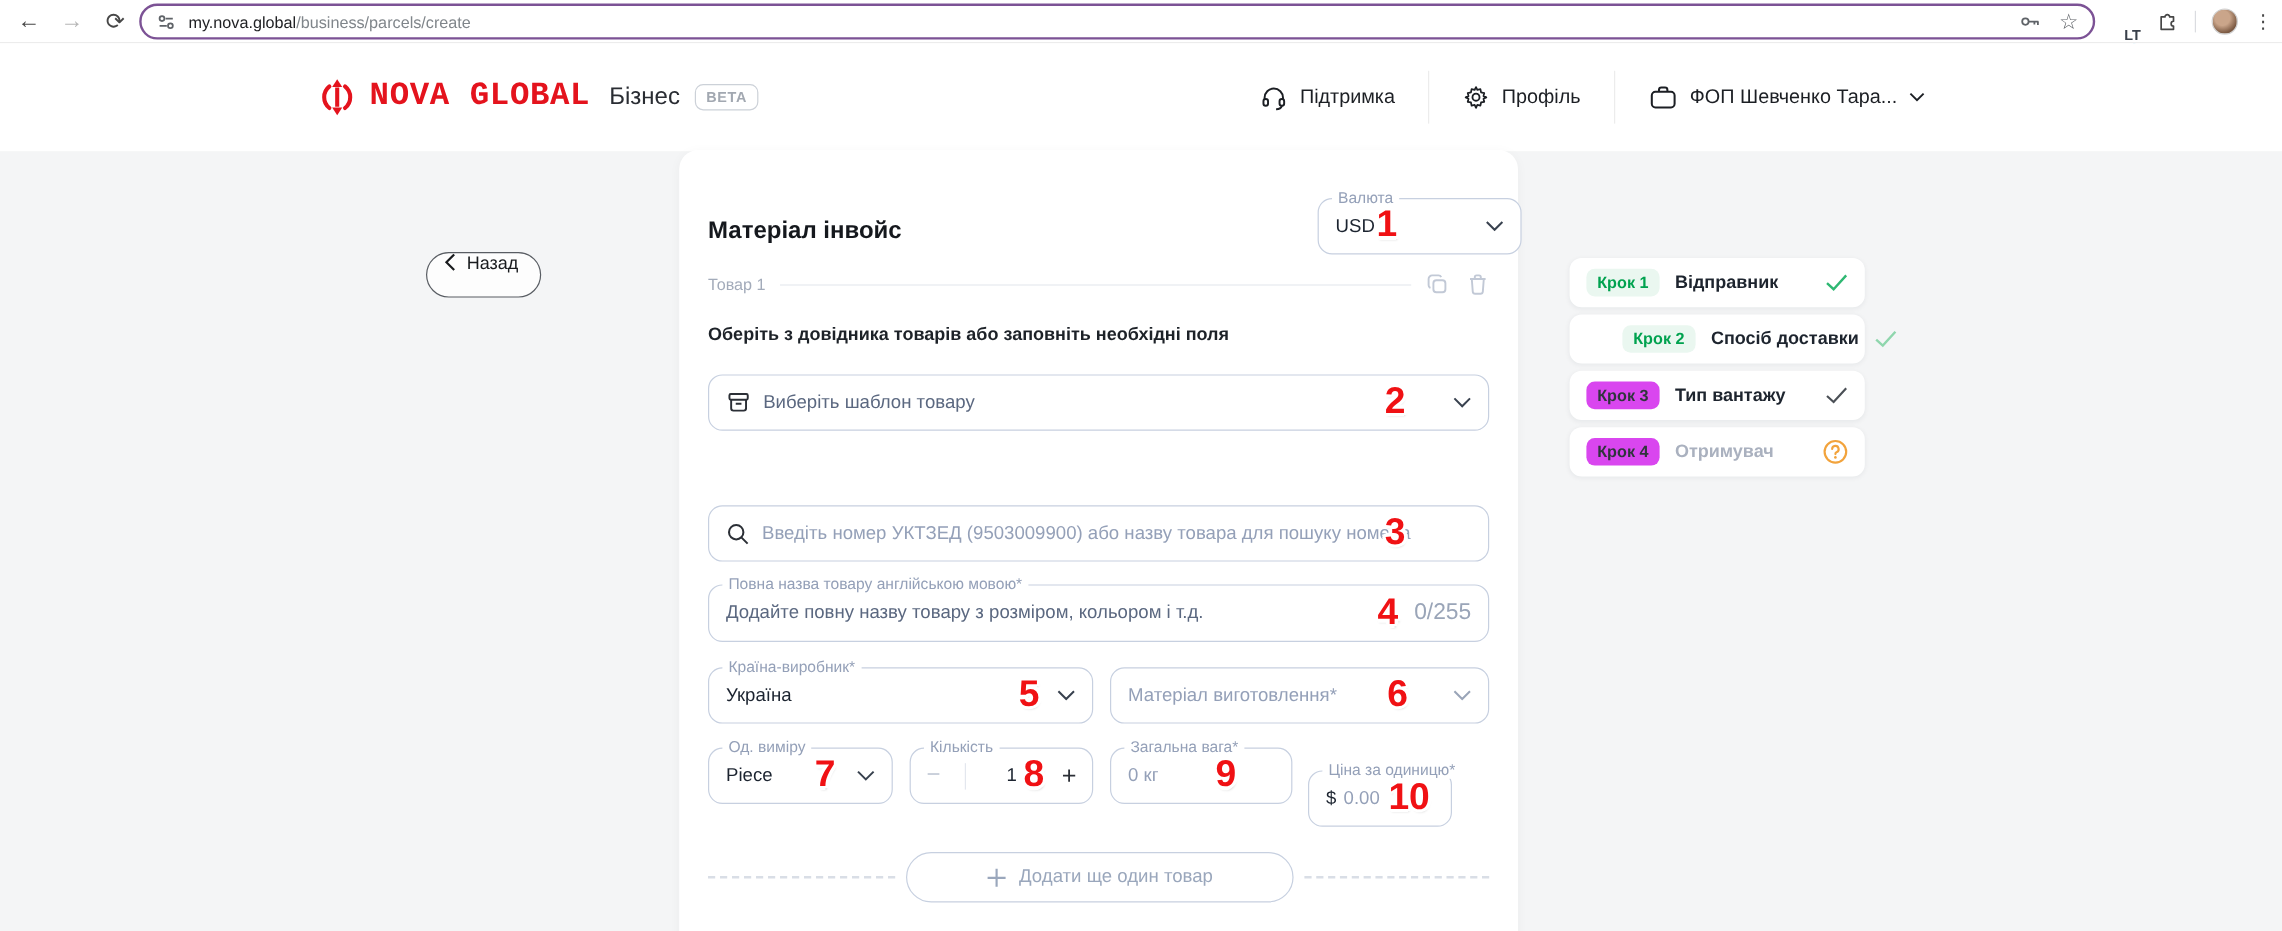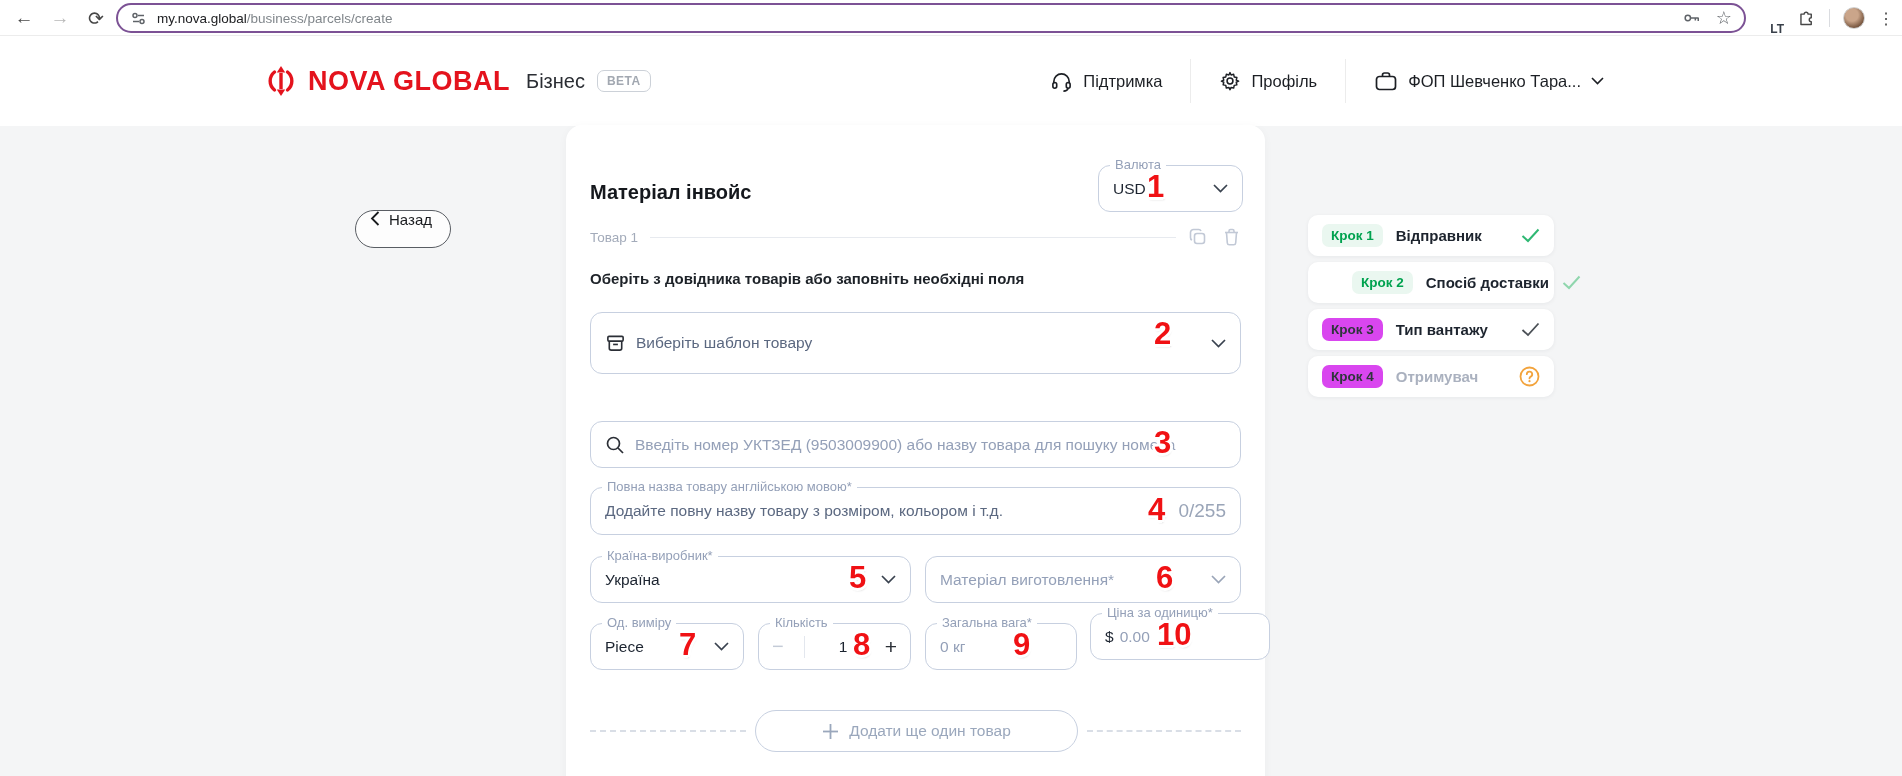--- a/index.html
+++ b/index.html
@@ -18,21 +18,21 @@
   .abar-right { margin-left:auto; display:flex; align-items:center; gap:14px; color:#5f6368; }
   .ext-area { position:absolute; right:8px; top:0; height:36px; display:flex; align-items:center; gap:13px; color:#444; }
   .lt-badge { font-size:12px; font-weight:bold; color:#39404a; text-decoration:underline wavy #35b0e0 1.5px; text-underline-offset:3px;margin-top:22px; }
   .vsep { width:1px; height:18px; background:#dadce0; }
   .avatar { width:22px; height:22px; border-radius:50%; background:radial-gradient(circle at 40% 35%, #caa58a 0 35%, #7d5b44 70%, #5c4233 100%); border:1px solid #d0d0d0; }
   .kebab { font-size:16px; color:#474747; letter-spacing:0; }
 
   
   .appheader { position:absolute; left:0; top:36px; width:1902px; height:90px; background:#fff; }
   .brand { position:absolute; left:266px; top:0; height:90px; display:flex; align-items:center; gap:12px; }
-  .brand-name { color:#e4131d; font-size:27px; font-weight:800; letter-spacing:.5px; white-space:nowrap; }
+  .brand-name { color:#e4131d; font-size:27px; font-weight:800; letter-spacing:.5px; white-space:nowrap;font-family:Liberation Mono, monospace; }
   .brand-product { color:#2a2d33; font-size:20px; margin-left:4px; }
   .beta { border:1px solid #ccd1d8; border-radius:7px; color:#a2a8b1; font-size:12px; font-weight:bold; padding:3px 9px; letter-spacing:.5px; }
   .hdr-right { position:absolute; right:270px; top:0; height:90px; display:flex; align-items:center; }
   .hdr-item { display:flex; align-items:center; gap:10px; font-size:16.5px; color:#1c1f24; padding:0 28px; cursor:pointer; }
   .hdr-divider { width:1px; height:44px; background:#ececec; }
   .hdr-item svg { flex:none; }
 
   
   .back-btn { position:absolute; left:355px; top:210px; height:38px; padding:0 18px 0 14px; border:1px solid #595d63; border-radius:20px; background:#fdfdfd; display:flex; align-items:flex-start; gap:9px; font-size:15px; color:#191b1e; cursor:pointer; }
 
@@ -170,21 +170,21 @@
     <svg width="10" height="15" viewBox="0 0 10 15">
       <polyline points="8.5,1 2,7.5 8.5,14" fill="none" stroke="#191b1e" stroke-width="1.8"></polyline>
     </svg>
     <span>Назад</span>
   </button>
 
   <div class="card">
 
     <div class="inv-title">Матеріал інвойс</div>
 
-    <div class="fld" style="left:532px; top:40px; width:145px; height:47px;">
+    <div class="fld" style="left:532px; top:40px; width:170px; height:47px;">
       <span class="flabel">Валюта</span>
       <div class="fld-inner">
         <span class="fval">USD</span>
         <svg class="chev" width="15" height="9" viewBox="0 0 15 9">
           <polyline points="1,1 7.5,7.5 14,1" fill="none" stroke="#39424f" stroke-width="1.7"></polyline>
         </svg>
       </div>
       <span class="ann" style="left:48px; top:5px;">1</span>
     </div>
 
@@ -199,21 +199,21 @@
         <svg width="19" height="20" viewBox="0 0 19 20">
           <path d="M3 5.5 h13" stroke="currentColor" stroke-width="1.6"></path>
           <path d="M7 5 v-1 a1.5 1.5 0 0 1 1.5-1.5 h2 a1.5 1.5 0 0 1 1.5 1.5 v1" fill="none" stroke="currentColor" stroke-width="1.6"></path>
           <path d="M4.5 5.5 l.8 10.5 a2 2 0 0 0 2 1.8 h4.4 a2 2 0 0 0 2-1.8 l.8-10.5" fill="none" stroke="currentColor" stroke-width="1.6"></path>
         </svg>
       </div>
     </div>
 
     <div class="hint">Оберіть з довідника товарів або заповніть необхідні поля</div>
 
-    <div class="fld" style="left:24px; top:187px; width:651px; height:62px;">
+    <div class="fld" style="left:24px; top:187px; width:651px; height:47px;">
       <div class="fld-inner">
         <svg width="21" height="21" viewBox="0 0 22 22">
           <rect x="3" y="3.5" width="16" height="5" rx="1.2" fill="none" stroke="#2b2f36" stroke-width="1.7"></rect>
           <path d="M4.5 8.5 v7.5 a2 2 0 0 0 2 2 h9 a2 2 0 0 0 2-2 v-7.5" fill="none" stroke="#2b2f36" stroke-width="1.7"></path>
           <line x1="8.5" y1="12" x2="13.5" y2="12" stroke="#2b2f36" stroke-width="1.7"></line>
         </svg>
         <span class="fph-dark">Виберіть шаблон товару</span>
         <svg class="chev" width="15" height="9" viewBox="0 0 15 9">
           <polyline points="1,1 7.5,7.5 14,1" fill="none" stroke="#39424f" stroke-width="1.7"></polyline>
         </svg>
@@ -284,21 +284,21 @@
     </div>
 
     <div class="fld" style="left:359px; top:498px; width:152px; height:47px;">
       <span class="flabel">Загальна вага*</span>
       <div class="fld-inner">
         <span class="fph">0 кг</span>
       </div>
       <span class="ann" style="left:87px; top:5px;">9</span>
     </div>
 
-    <div class="fld" style="left:524px; top:488px; width:180px; height:47px;text-align:center;">
+    <div class="fld" style="left:524px; top:517px; width:120px; height:47px;text-align:center;">
       <span class="flabel">Ціна за одиницю*</span>
       <div class="fld-inner" style="gap:6px;">
         <span class="fval">$</span>
         <span class="fph">0.00</span>
       </div>
       <span class="ann" style="left:66px; top:5px;">10</span>
     </div>
 
     <div class="dash" style="left:24px; top:605px; width:156px;"></div>
     <button class="add-btn">

